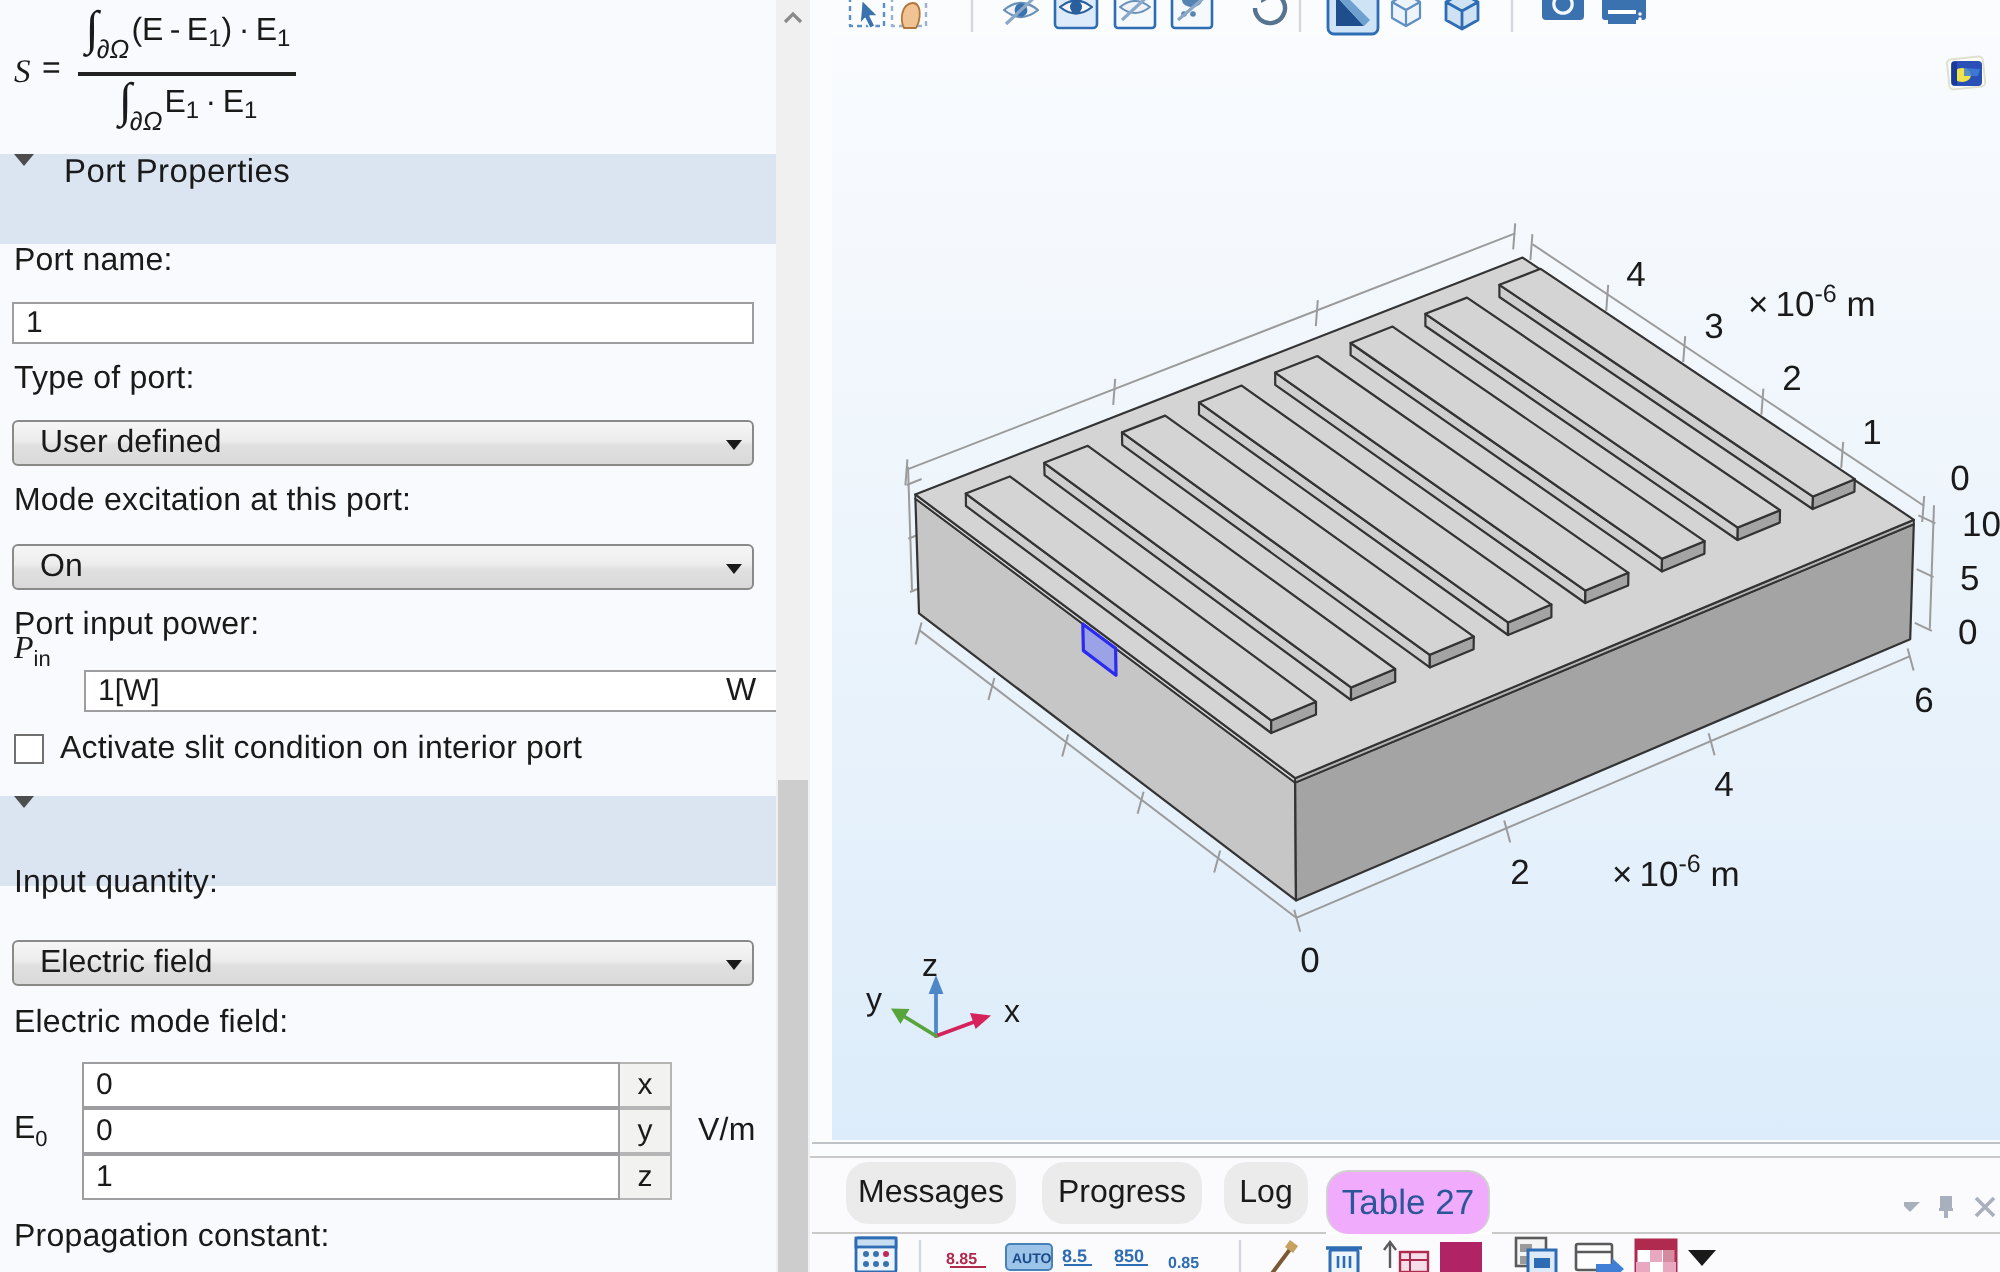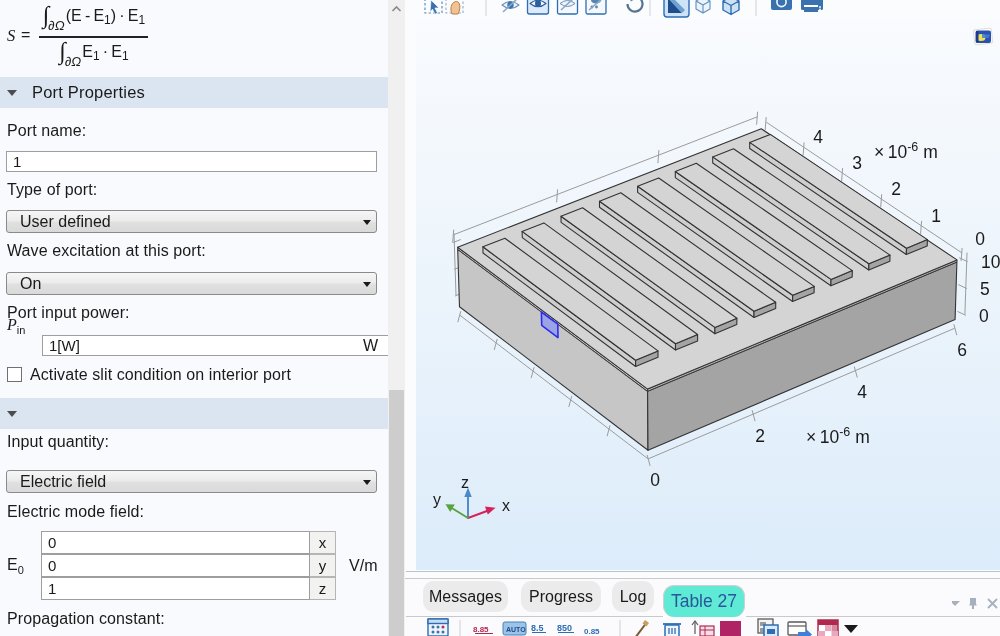--- a/index.html
+++ b/index.html
@@ -1,60 +1,60 @@
 <!DOCTYPE html>
 <html><head><meta charset="utf-8">
 <style>
 *{margin:0;padding:0;box-sizing:border-box;}
 html,body{width:1000px;height:636px;overflow:hidden;}
 body{font-family:"Liberation Sans",sans-serif;color:#1a1a1a;position:relative;background:#fff;}
 .abs{position:absolute;}
 
 #panel{left:0;top:0;width:388px;height:636px;background:#f9fafd;}
-.hdr{left:0;width:388px;height:31px;background:#dbe5f1;display:flex;align-items:center;}
+.hdr{left:0;width:388px;height:45px;background:#dbe5f1;display:flex;align-items:flex-start;}
 .hdr .tri{width:0;height:0;border-left:5px solid transparent;border-right:5px solid transparent;border-top:6.5px solid #4d4d4d;margin-left:7px;}
 .hdr .t{font-size:16.5px;letter-spacing:0.2px;margin-left:15px;}
 .lab{font-size:16px;letter-spacing:0.1px;left:7px;}
 .inp{background:#fff;border:1px solid #9e9ea0;font-size:15px;padding-left:6px;display:flex;align-items:center;}
 .sel{left:6px;width:371px;height:23px;border:1px solid #8a8a8a;border-radius:3px;background:linear-gradient(180deg,#f6f6f6 0%,#ececec 45%,#e0e0e0 55%,#d9d9d9 100%);font-size:16px;display:flex;align-items:center;padding-left:13px;}
 .sel .arr{position:absolute;right:5px;top:9px;width:0;height:0;border-left:4.5px solid transparent;border-right:4.5px solid transparent;border-top:5.5px solid #1a1a1a;}
 .ucell{background:#f2f2f1;border:1px solid #b5b5b5;border-left:none;font-size:15px;display:flex;align-items:center;justify-content:center;}
 
 #sb{left:388px;top:0;width:17px;height:636px;background:#f0f0f0;}
 #sbthumb{left:389px;top:390px;width:15px;height:246px;background:#cdcdcd;}
 
 #gfx{left:405px;top:0;width:595px;height:578px;background:#fbfcfe;}
 #canvas{left:416px;top:19px;width:584px;height:551px;background:linear-gradient(180deg,#f9fbfe 0%,#eaf3fb 55%,#dcecfa 100%);}
 #sash{left:406px;top:570.5px;width:594px;height:1.6px;background:#bfc3c7;}
 
 #bot{left:405px;top:578px;width:595px;height:58px;background:#fbfbfd;border-top:1px solid #c9c9c9;}
 #tabline{left:406px;top:616px;width:594px;height:1px;background:#c9c9c9;}
 #tabgap{left:663px;top:616px;width:83px;height:1px;background:#fff;}
 .tab{top:581px;height:31px;background:#ebebeb;font-size:16px;display:flex;align-items:center;justify-content:center;border-radius:11px;}
-.tabact{top:585px;height:32px;background:#5eead4;border:1px solid #d0d0d0;border-bottom:none;color:#2b579a;font-size:17.5px;}
+.tabact{top:585px;height:32px;background:#f0abfc;border:1px solid #d0d0d0;border-bottom:none;color:#2b579a;font-size:17.5px;}
 sub{font-size:11px;}
 </style></head>
 <body>
 <div class="abs" id="panel"></div>
 
 <div class="abs" style="left:7px;top:26px;font-size:16.5px;font-style:italic;font-family:'Liberation Serif',serif;">S</div>
 <div class="abs" style="left:21px;top:26px;font-size:16px;">=</div>
 <div class="abs" style="left:39px;top:2px;width:110px;height:33px;text-align:center;white-space:nowrap;font-size:16px;"><span style="font-style:italic;font-family:'Liberation Serif',serif;font-size:24px;font-weight:normal;">∫</span><span style="font-style:italic;font-size:13px;position:relative;top:7px;left:-1px;">∂Ω</span><span style="position:relative;top:-2px;">(E - E<span style="font-size:12px;position:relative;top:3px;">1</span>) · E<span style="font-size:12px;position:relative;top:3px;">1</span></span></div>
 <div class="abs" style="left:39px;top:36px;width:109px;height:1.6px;background:#222;"></div>
 <div class="abs" style="left:39px;top:38px;width:110px;text-align:center;white-space:nowrap;font-size:16px;"><span style="font-style:italic;font-family:'Liberation Serif',serif;font-size:24px;">∫</span><span style="font-style:italic;font-size:13px;position:relative;top:7px;left:-1px;">∂Ω</span><span style="position:relative;top:-2px;">E<span style="font-size:12px;position:relative;top:3px;">1</span> · E<span style="font-size:12px;position:relative;top:3px;">1</span></span></div>
 
 <div class="abs hdr" style="top:77px;">
     <div class="tri"></div>
     <div class="t">Port Properties</div>
   </div>
 <div class="abs lab" style="top:122px;">Port name:</div>
 <div class="abs inp" style="left:6px;top:151px;width:371px;height:21px;">1</div>
 <div class="abs lab" style="top:181px;">Type of port:</div>
 <div class="abs sel" style="top:210px;">User defined<div class="arr"></div></div>
-<div class="abs lab" style="top:242px;">Wave excitation at this port:</div>
+<div class="abs lab" style="top:242px;">Mode excitation at this port:</div>
 <div class="abs sel" style="top:272px;">On<div class="arr"></div></div>
 <div class="abs lab" style="top:304px;">Port input power:</div>
 <div class="abs" style="left:7px;top:316px;font-size:16px;"><span style="font-style:italic;font-family:'Liberation Serif',serif;">P</span><sub>in</sub></div>
 <div class="abs inp" style="left:42px;top:335px;width:356px;height:21px;">1[W]</div>
 <div class="abs lab" style="left:363px;top:337px;">W</div>
 <div class="abs" style="left:7px;top:367px;width:15px;height:15px;background:#fff;border:1px solid #707070;"></div>
 <div class="abs lab" style="left:30px;top:366px;">Activate slit condition on interior port</div>
 
 <div class="abs hdr" style="top:398px;">
     <div class="tri"></div>

